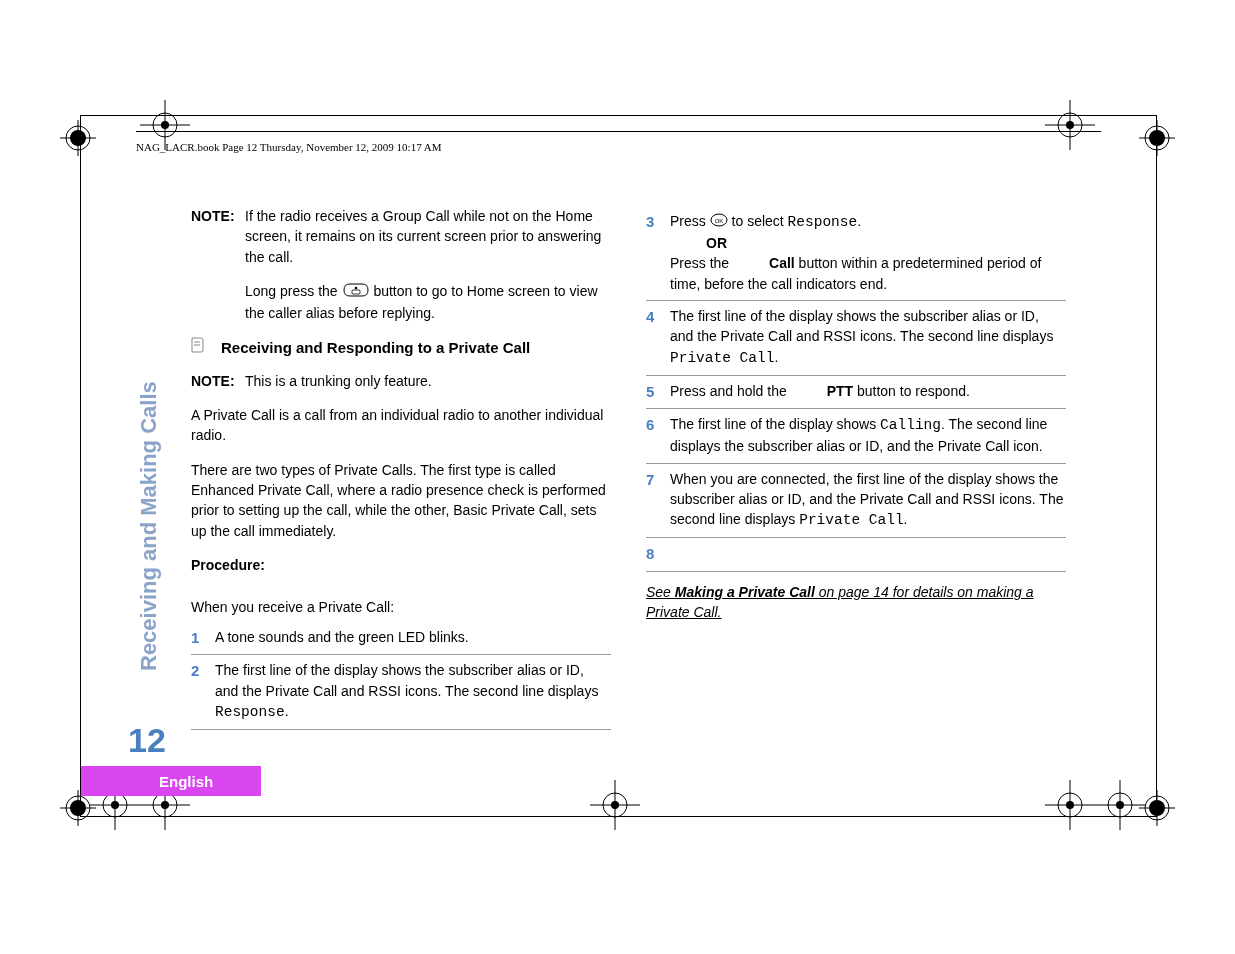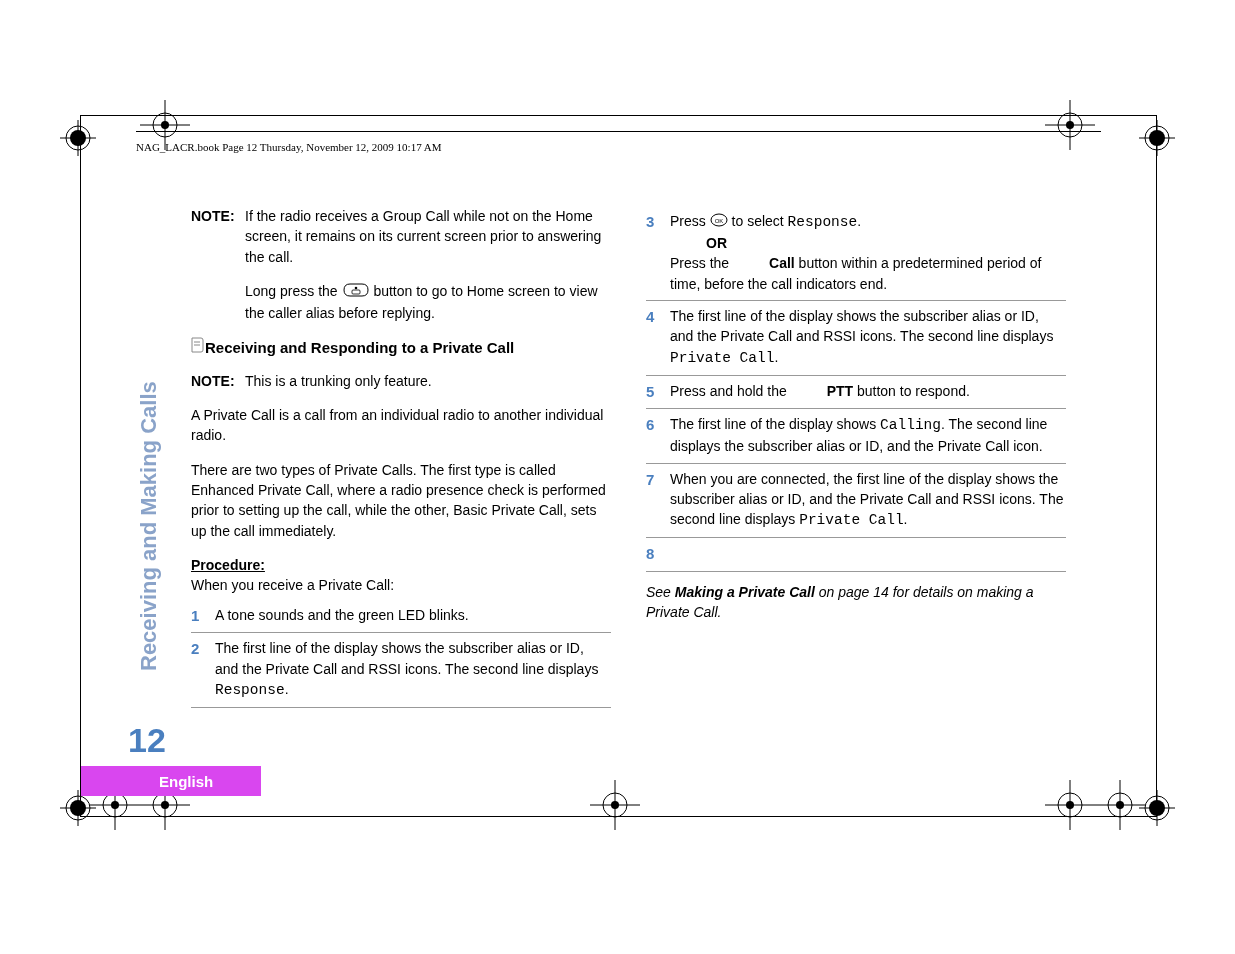--- a/index.html
+++ b/index.html
@@ -63,26 +63,25 @@
   }
   .para {
     margin-bottom: 14px;
   }
   .section-heading {
     font-weight: bold;
     font-size: 15px;
     margin: 8px 0 12px 0;
     display: flex;
     align-items: center;
-    gap: 0;
+    gap: 16px;
   }
   .sub-heading {
     font-weight: bold;
-    margin-bottom: 0;
-    text-decoration: underline;
+    margin-bottom: 22px;
   }
   .step {
     display: flex;
     border-bottom: 1px solid #999;
     padding: 5px 0 6px 0;
   }
   .step-num {
     color: #4a7fbf;
     font-weight: bold;
     font-size: 15px;
@@ -90,20 +89,21 @@
   }
   .step-body {
     flex: 1;
   }
   .mono {
     font-family: "Courier New", monospace;
     font-size: 14.5px;
   }
   .italic {
     font-style: italic;
+    text-decoration: underline;
   }
   .bold {
     font-weight: bold;
     margin-left: 36px;
   }
   .bolditalic {
     font-weight: bold;
     font-style: italic;
   }
   .side-title {

